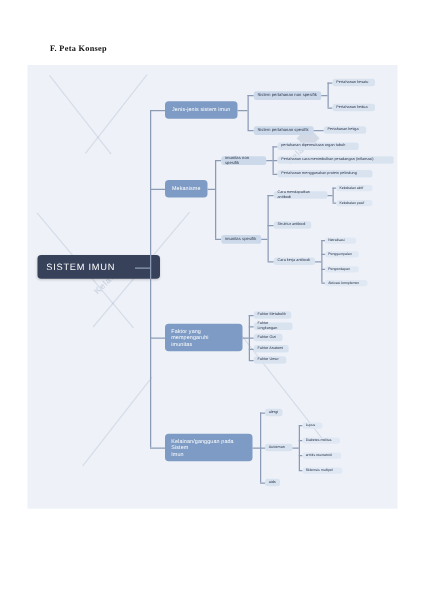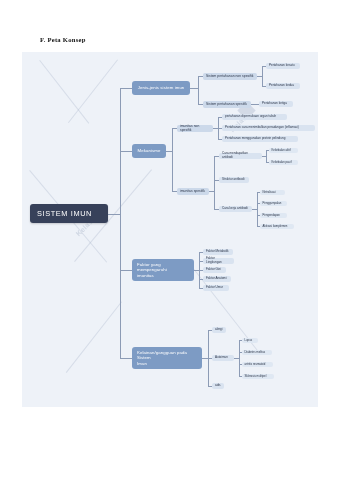--- a/index.html
+++ b/index.html
@@ -132,21 +132,21 @@
     <div class="wm" style="left:96px; top:8px; width:80px; transform:rotate(128deg);"></div>
     <div class="wm" style="left:8px; top:118px; width:120px; transform:rotate(50deg);"></div>
     <div class="wm" style="left:130px; top:118px; width:120px; transform:rotate(130deg);"></div>
     <div class="wm" style="left:170px; top:214px; width:110px; transform:rotate(52deg);"></div>
     <div class="wm" style="left:100px; top:250px; width:90px; transform:rotate(128deg);"></div>
     <div class="wmdia" style="left:64px; top:155px;"></div>
     <div class="wmdia" style="left:218px; top:52px;"></div>
     <div class="wmlogo" style="left:52px; top:172px; transform:rotate(-45deg);">Kelas</div>
     <div class="wmlogo" style="left:206px; top:68px; transform:rotate(-45deg);">Kelas</div>
 
-    <div class="node node-root" style="left:8px; top:152px; width:78px; height:19px;">
+    <div class="node node-root" style="left:8px; top:152px; width:98px; height:19px;">
       <span>SISTEM IMUN</span>
     </div>
 
     <div class="ln ln-h" style="left:86px; top:161.5px; width:12px;"></div>
     <div class="ln ln-v" style="left:98px; top:36px; height:270px;"></div>
 
     <div class="ln ln-h" style="left:98px; top:36px; width:12px;"></div>
     <div class="node node-l1" style="left:110px; top:29px; width:58px; height:14px; justify-content:center; text-align:center;">
       <span>Jenis-jenis sistem imun</span>
     </div>

